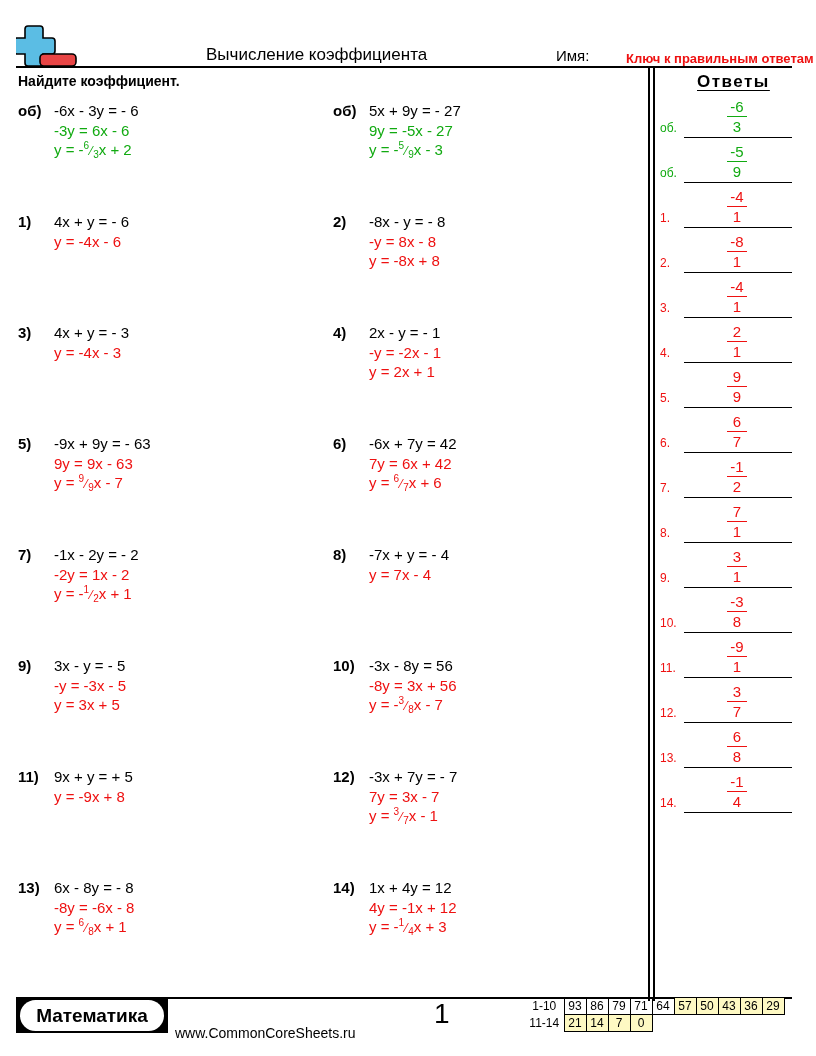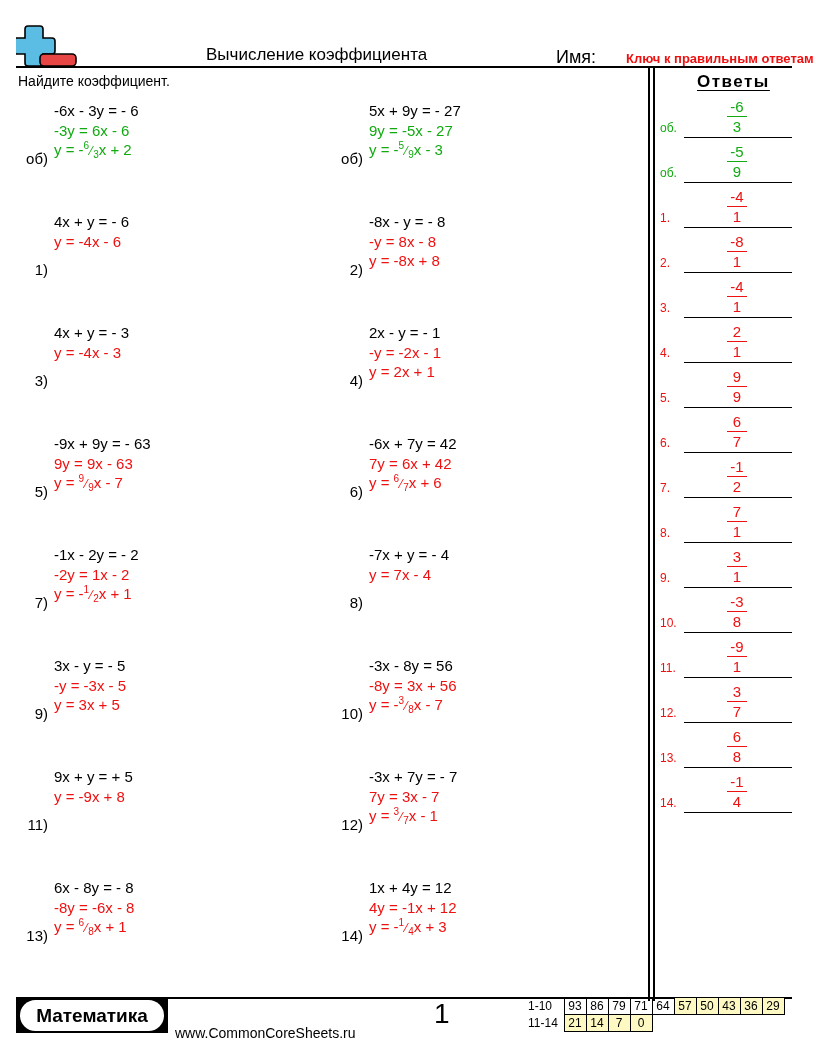--- a/index.html
+++ b/index.html
@@ -1,31 +1,31 @@
 <!DOCTYPE html>
 <html><head>
 <meta charset="utf-8">
 <style>
   * { box-sizing: border-box; margin: 0; padding: 0; }
   html, body { width: 816px; height: 1056px; background: #fff; overflow: hidden; }
   body { position: relative; font-family: "Liberation Sans", "DejaVu Sans", sans-serif; color: #000; }
 
   .logo { position: absolute; left: 16px; top: 24px; width: 64px; height: 44px; }
   .title { position: absolute; left: 206px; top: 45px; font-size: 17px; }
-  .name-label { position: absolute; left: 556px; top: 47px; font-size: 18px; }
+  .name-label { position: absolute; left: 556px; top: 47px; font-size: 15px; }
   .answer-key { position: absolute; left: 626px; top: 51px; font-size: 13px; font-weight: bold; color: #ee1111; }
   .header-rule { position: absolute; left: 16px; top: 66px; width: 776px; height: 2px; background: #000; }
-  .instructions { position: absolute; left: 18px; top: 73px; font-size: 14px; font-weight: normal; }
+  .instructions { position: absolute; left: 18px; top: 73px; font-size: 14px; font-weight: bold; }
 
   .vline { position: absolute; width: 2px; background: #000; top: 67px; height: 934px; }
 
   .answers-title { position: absolute; left: 697px; top: 72px; font-size: 17px; font-weight: bold; letter-spacing: 1.5px; text-decoration: underline; text-underline-offset: 3px; }
 
   .problem { position: absolute; font-size: 15px; line-height: 19.5px; }
-  .problem .num { position: absolute; width: 30px; text-align: right; font-weight: normal; margin-top: 48px; }
+  .problem .num { position: absolute; width: 30px; text-align: left; font-weight: bold; }
   .problem .lines { position: absolute; left: 36px; white-space: nowrap; }
   .green { color: #11aa11; }
   .red { color: #ee1111; }
   .frac { font-size: 10px; position: relative; }
   .frac.sup { top: -6px; }
   .frac.sub { top: 3px; }
   .slash { font-size: 12px; margin: 0 1px; }
 
   .ans-row { position: absolute; left: 660px; width: 132px; height: 45px; }
   .ans-row .lbl { position: absolute; left: 0; bottom: 3px; font-size: 12px; }
@@ -36,21 +36,21 @@
   .ans-row.red .bar { background: #ee1111; }
 
   .footer-rule { position: absolute; left: 16px; top: 997px; width: 776px; height: 2px; background: #000; }
   .brand-box { position: absolute; left: 16px; top: 999px; width: 152px; height: 34px; background: #000; }
   .brand-pill { position: absolute; left: 20px; top: 1000px; width: 144px; height: 31px; background: #fff; border-radius: 16px; font-size: 19px; font-weight: bold; text-align: center; line-height: 31px; }
   .site { position: absolute; left: 175px; top: 1015px; font-size: 14px; margin-top: 10px; }
   .page-num { position: absolute; left: 434px; top: 998px; font-size: 28px; }
 
   .score { position: absolute; left: 528px; top: 997px; border-collapse: collapse; font-size: 12px; }
   .score td { height: 17px; text-align: center; padding: 0; }
-  .score td.rl { text-align: left; padding-right: 3px; width: 36px; }
+  .score td.rl { text-align: center; padding-right: 3px; width: 36px; }
   .score td.c { width: 22px; border: 1px solid #000; }
   .score td.blue { background: #fef9c3; }
   .score td.empty { border: none; }
 </style>
 </head>
 <body>
 
 <svg class="logo" viewBox="0 0 64 44">
   <path d="M12 2 h12 a3 3 0 0 1 3 3 v9 h9 a3 3 0 0 1 3 3 v10 a3 3 0 0 1 -3 3 h-9 v9 a3 3 0 0 1 -3 3 h-12 a3 3 0 0 1 -3 -3 v-9 h-8 a3 3 0 0 1 -3 -3 v-10 a3 3 0 0 1 3 -3 h8 v-9 a3 3 0 0 1 3 -3 z" fill="#5bbde4" stroke="#000" stroke-width="1.6"></path>
   <rect x="24" y="30" width="36" height="12" rx="4" fill="#e84545" stroke="#000" stroke-width="1.6"></rect>

